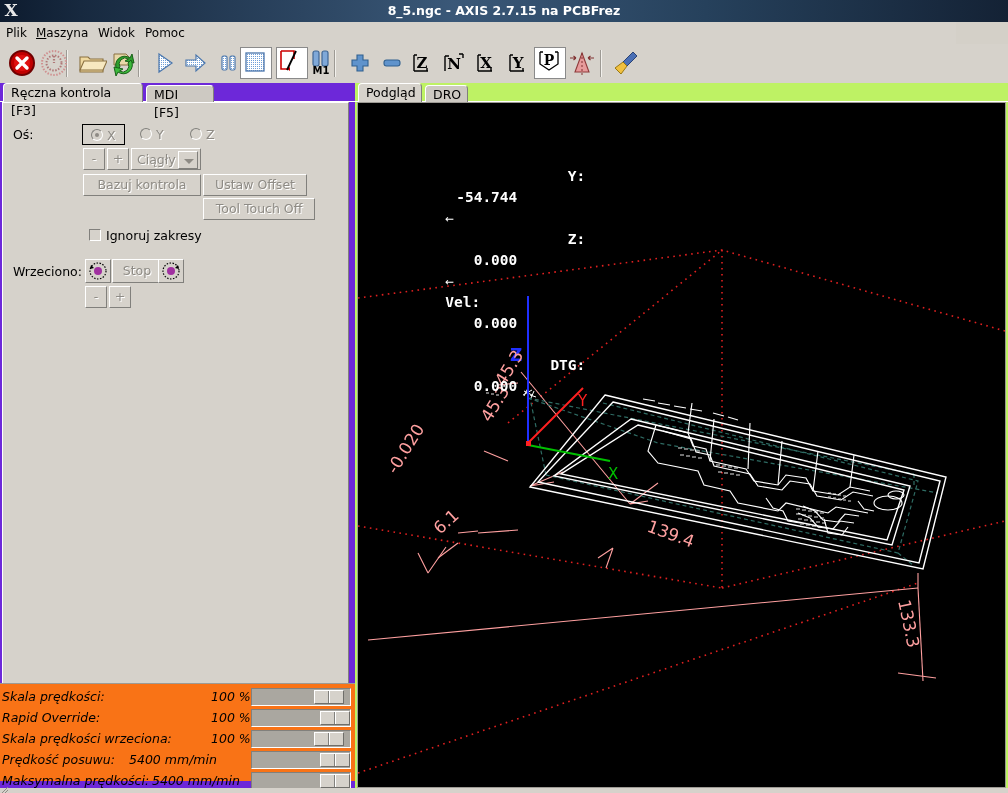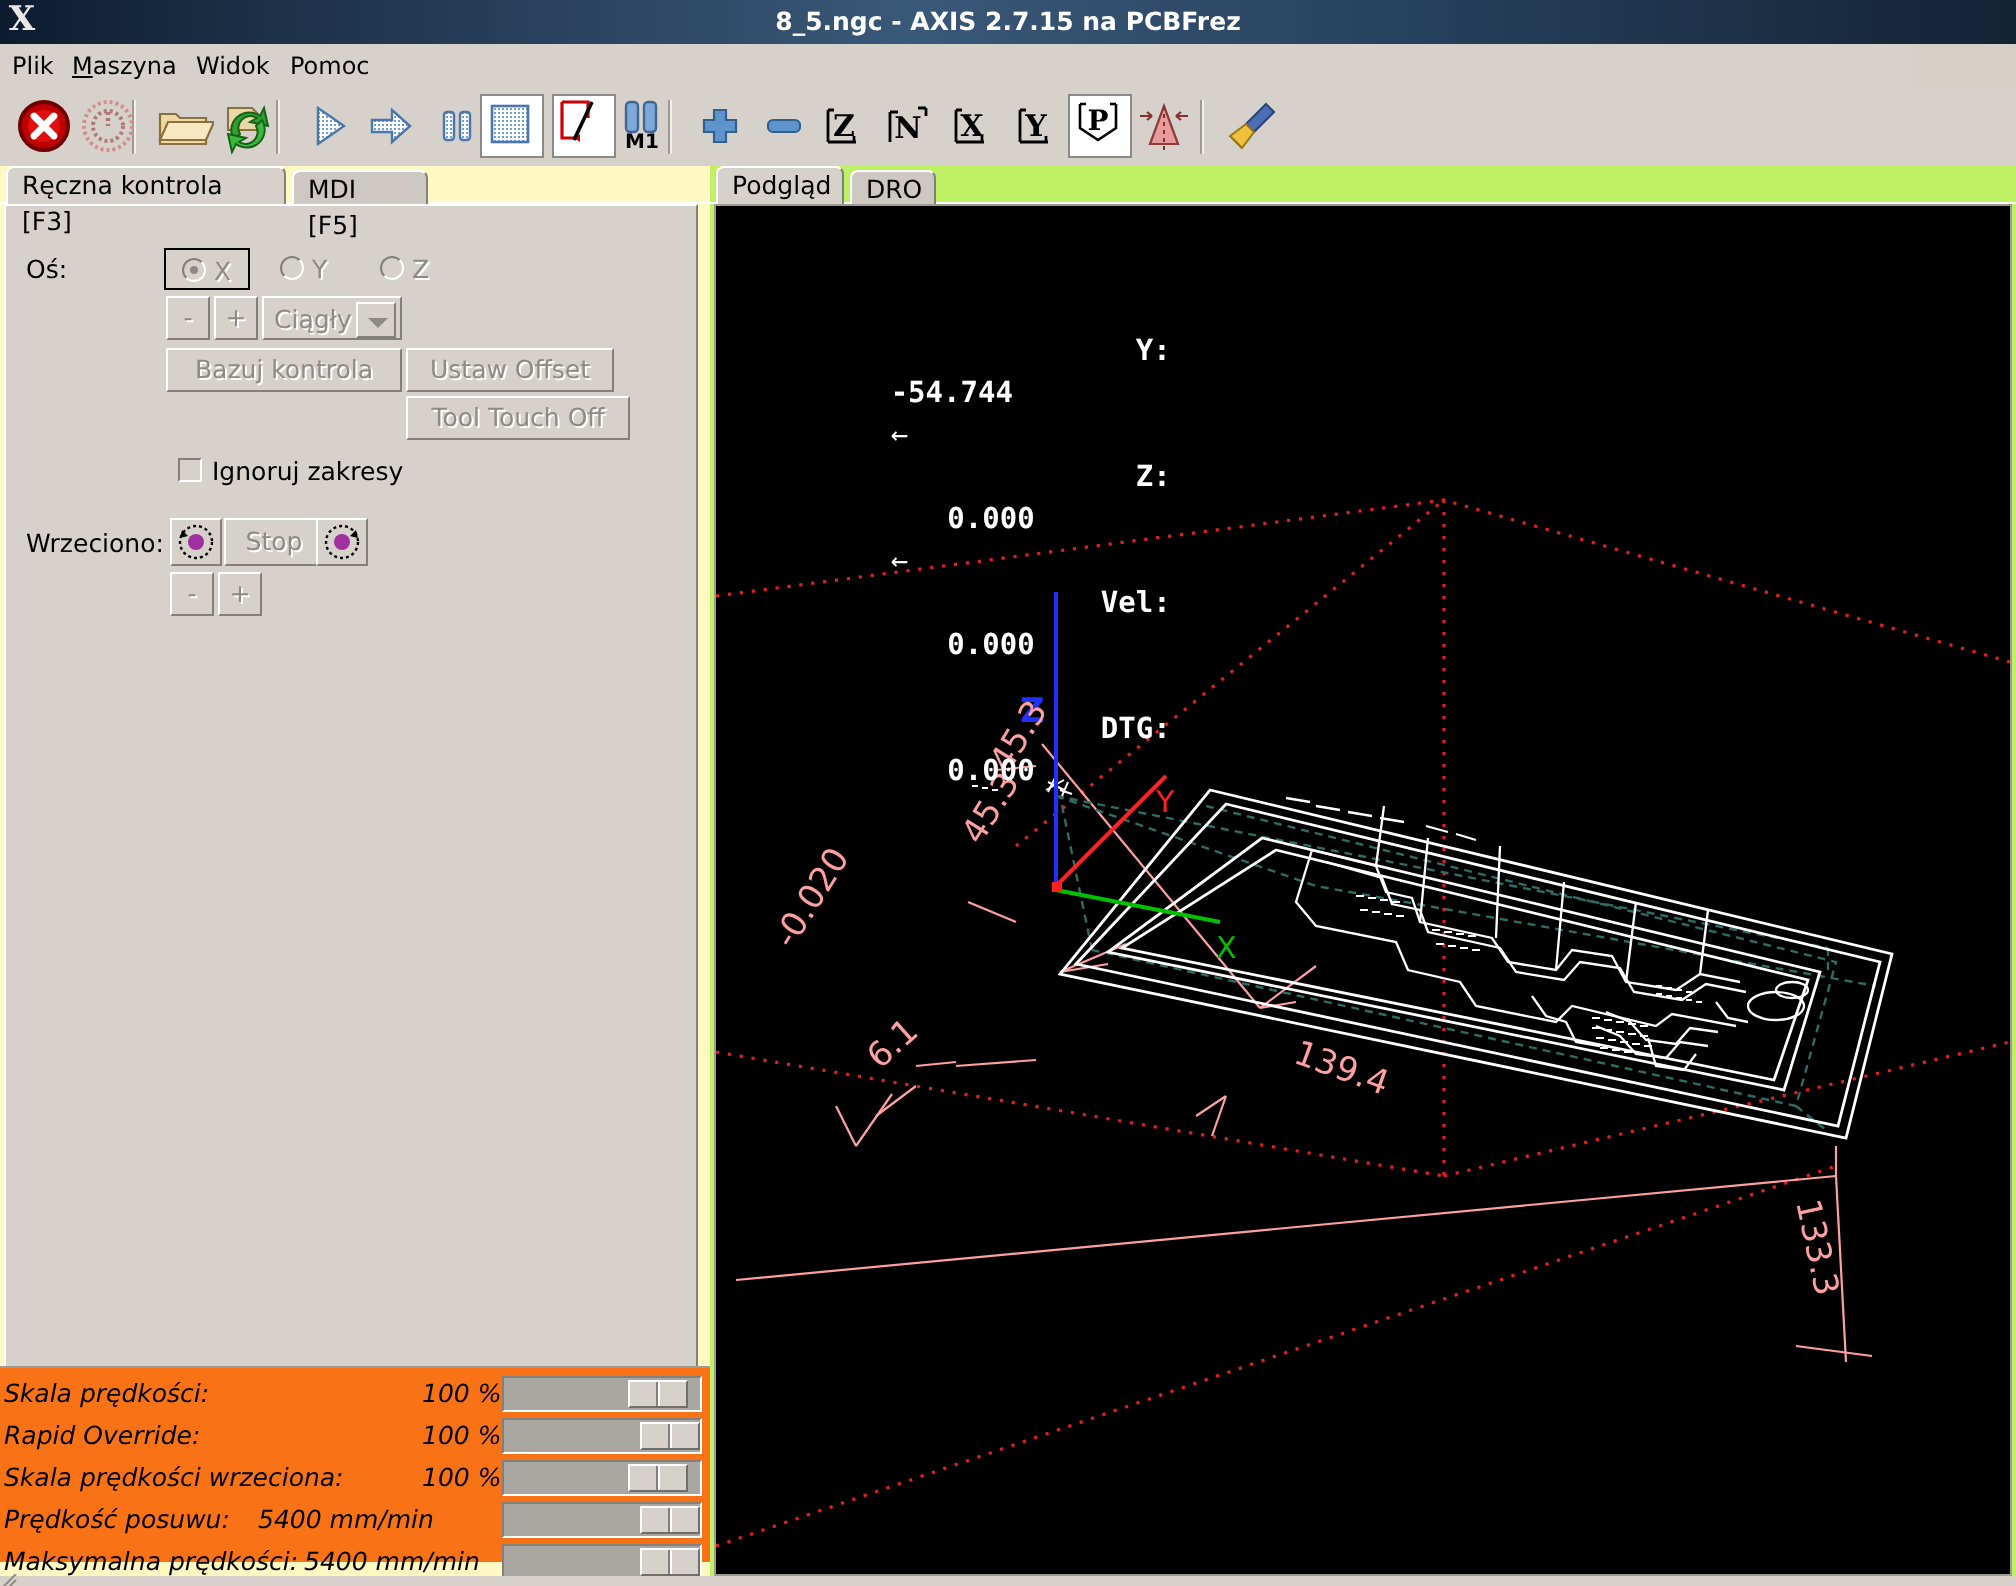--- a/index.html
+++ b/index.html
@@ -30,21 +30,21 @@
     background:#d6d2cb;}
   .tb{position:absolute;top:3px;width:32px;height:32px;box-sizing:border-box;
     border:1px solid transparent;}
   .tb.active{background:#ffffff;border:1px solid #8a8a8a;}
   .tbsep{position:absolute;top:6px;width:1px;height:27px;background:#9d9a94;
     border-right:1px solid #f2f0ec;}
   .toolbar svg{display:block;}
 
   
   .leftpanel{position:absolute;left:0;top:83px;width:355px;height:710px;
-    background:#fef9c3;}
+    background:#6d28d9;}
   .tabstrip{position:absolute;left:0;top:0;width:355px;height:19px;}
   .tabstrip .tabline{position:absolute;left:0;top:18px;width:355px;height:1px;
     background:#ffffff;}
   .tab{position:absolute;top:0;height:19px;box-sizing:border-box;
     line-height:18px;padding:0 7px;font-size:12.5px;color:#000;
     background:#d6d2cb;border-left:1px solid #fff;border-top:1px solid #fff;
     border-right:1px solid #81807c;border-top-left-radius:4px;border-top-right-radius:4px;}
   .tab.sel{z-index:3;}
   .tab.unsel{top:2px;height:17px;z-index:1;background:#cdc9c2;}
 
@@ -521,30 +521,30 @@
         <text transform="translate(132,320) rotate(-58)" fill="#ffa0a0" font-size="17" font-family="DejaVu Sans, sans-serif">45.3</text>
         <text transform="translate(38,372) rotate(-58)" fill="#ffa0a0" font-size="17" font-family="DejaVu Sans, sans-serif">-0.020</text>
         <text transform="translate(82,432) rotate(-42)" fill="#ffa0a0" font-size="17" font-family="DejaVu Sans, sans-serif">6.1</text>
         <text transform="translate(288,428) rotate(20)" fill="#ffa0a0" font-size="17" font-family="DejaVu Sans, sans-serif">139.4</text>
         <text transform="translate(540,498) rotate(78)" fill="#ffa0a0" font-size="17" font-family="DejaVu Sans, sans-serif">133.3</text>
       </svg>
 
       <div class="dro">
         <div>
           <span style="display:inline-block;width:140px;text-align:right">Y:</span>
-          <span style="display:inline-block;width:72px;text-align:left">-54.744</span>
+          <span style="display:inline-block;width:72px;text-align:right">-54.744</span>
           <span class="ar">←</span>
         </div>
         <div>
           <span style="display:inline-block;width:140px;text-align:right">Z:</span>
           <span style="display:inline-block;width:72px;text-align:right">0.000</span>
           <span class="ar">←</span>
         </div>
         <div>
-          <span style="display:inline-block;width:140px;text-align:right">Vel:</span>
+          <span style="display:inline-block;width:140px;text-align:left">Vel:</span>
           <span style="display:inline-block;width:72px;text-align:right">0.000</span>
         </div>
         <div>
           <span style="display:inline-block;width:140px;text-align:right">DTG:</span>
           <span style="display:inline-block;width:72px;text-align:right">0.000</span>
         </div>
       </div>
     </div>
   </div>
 

